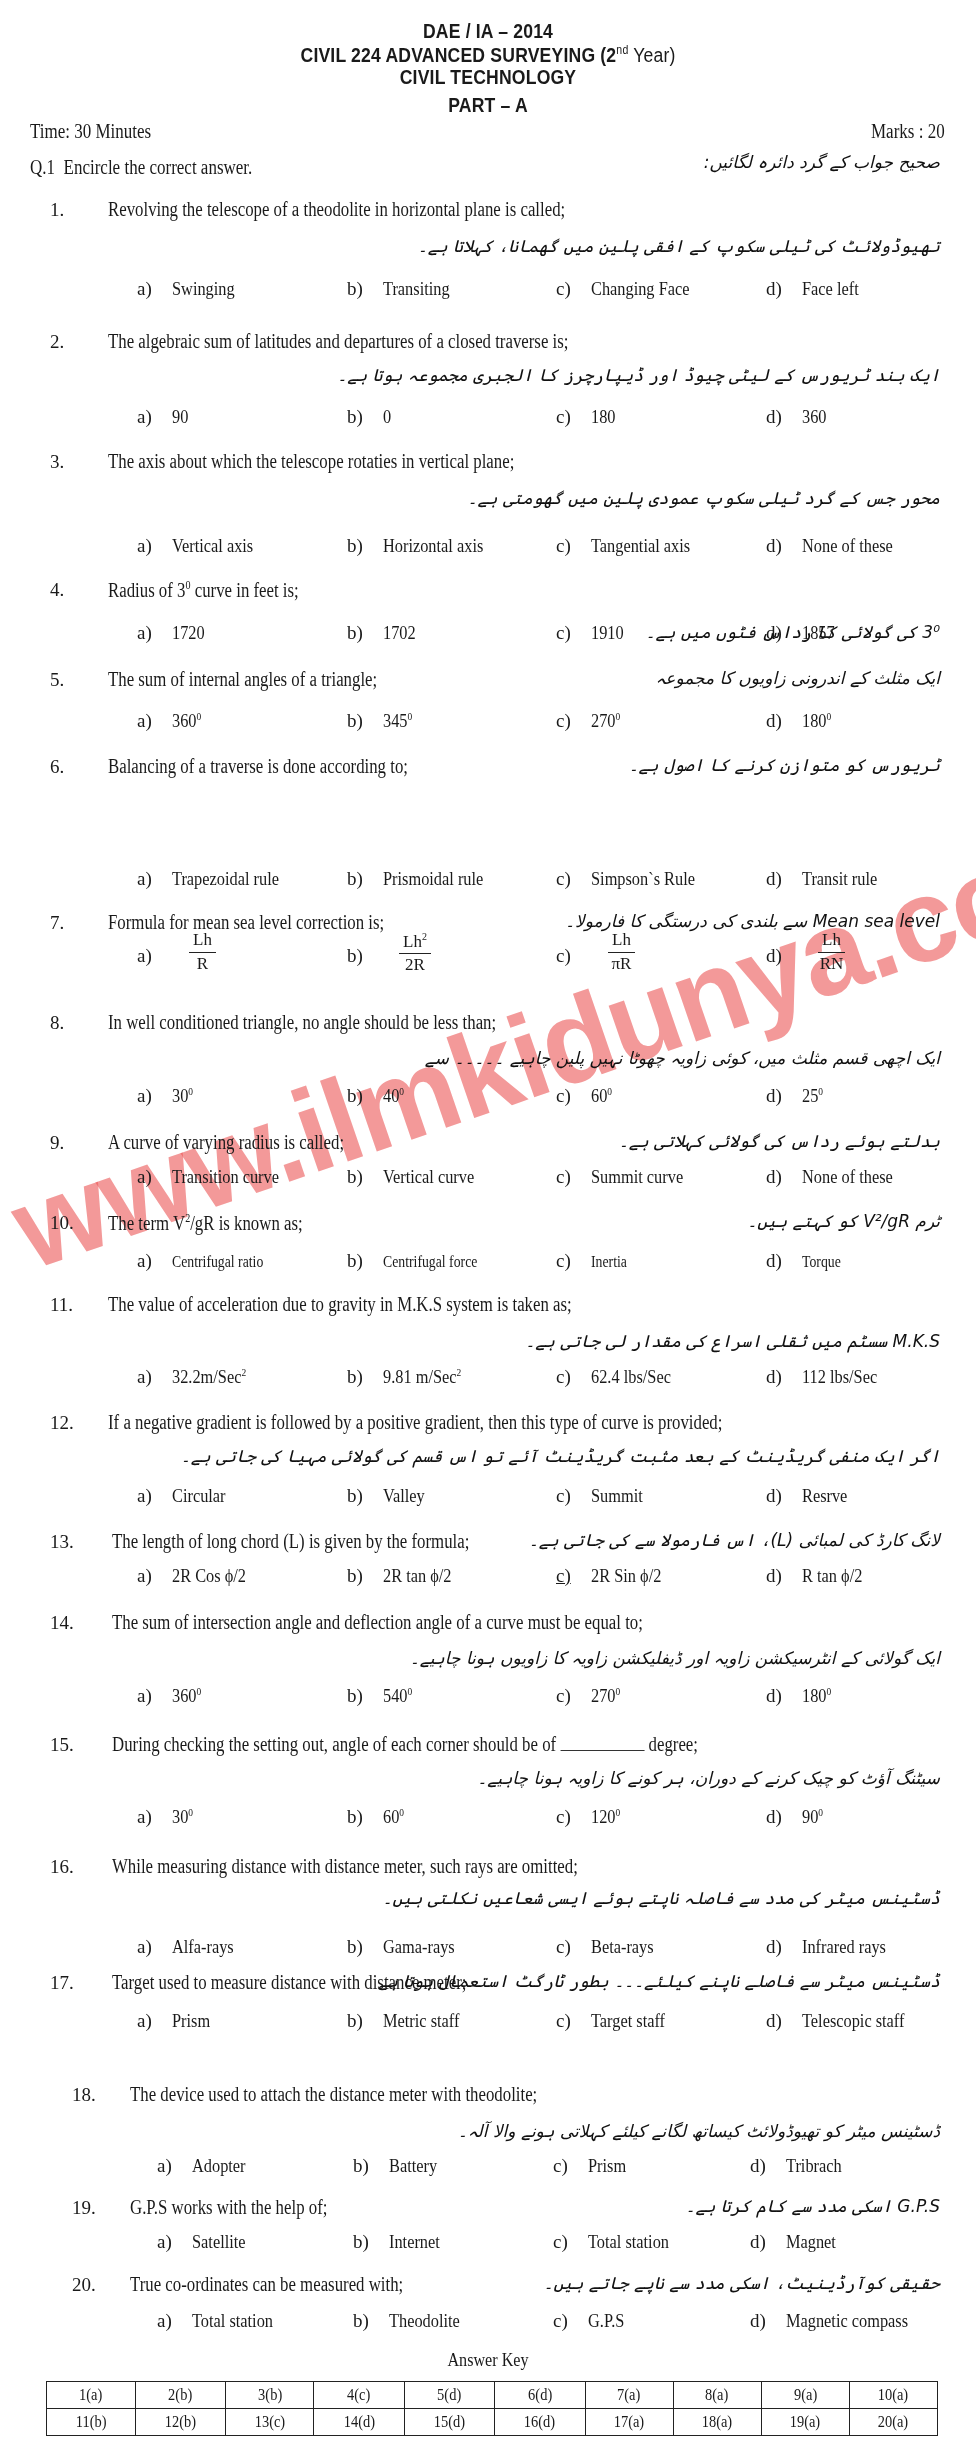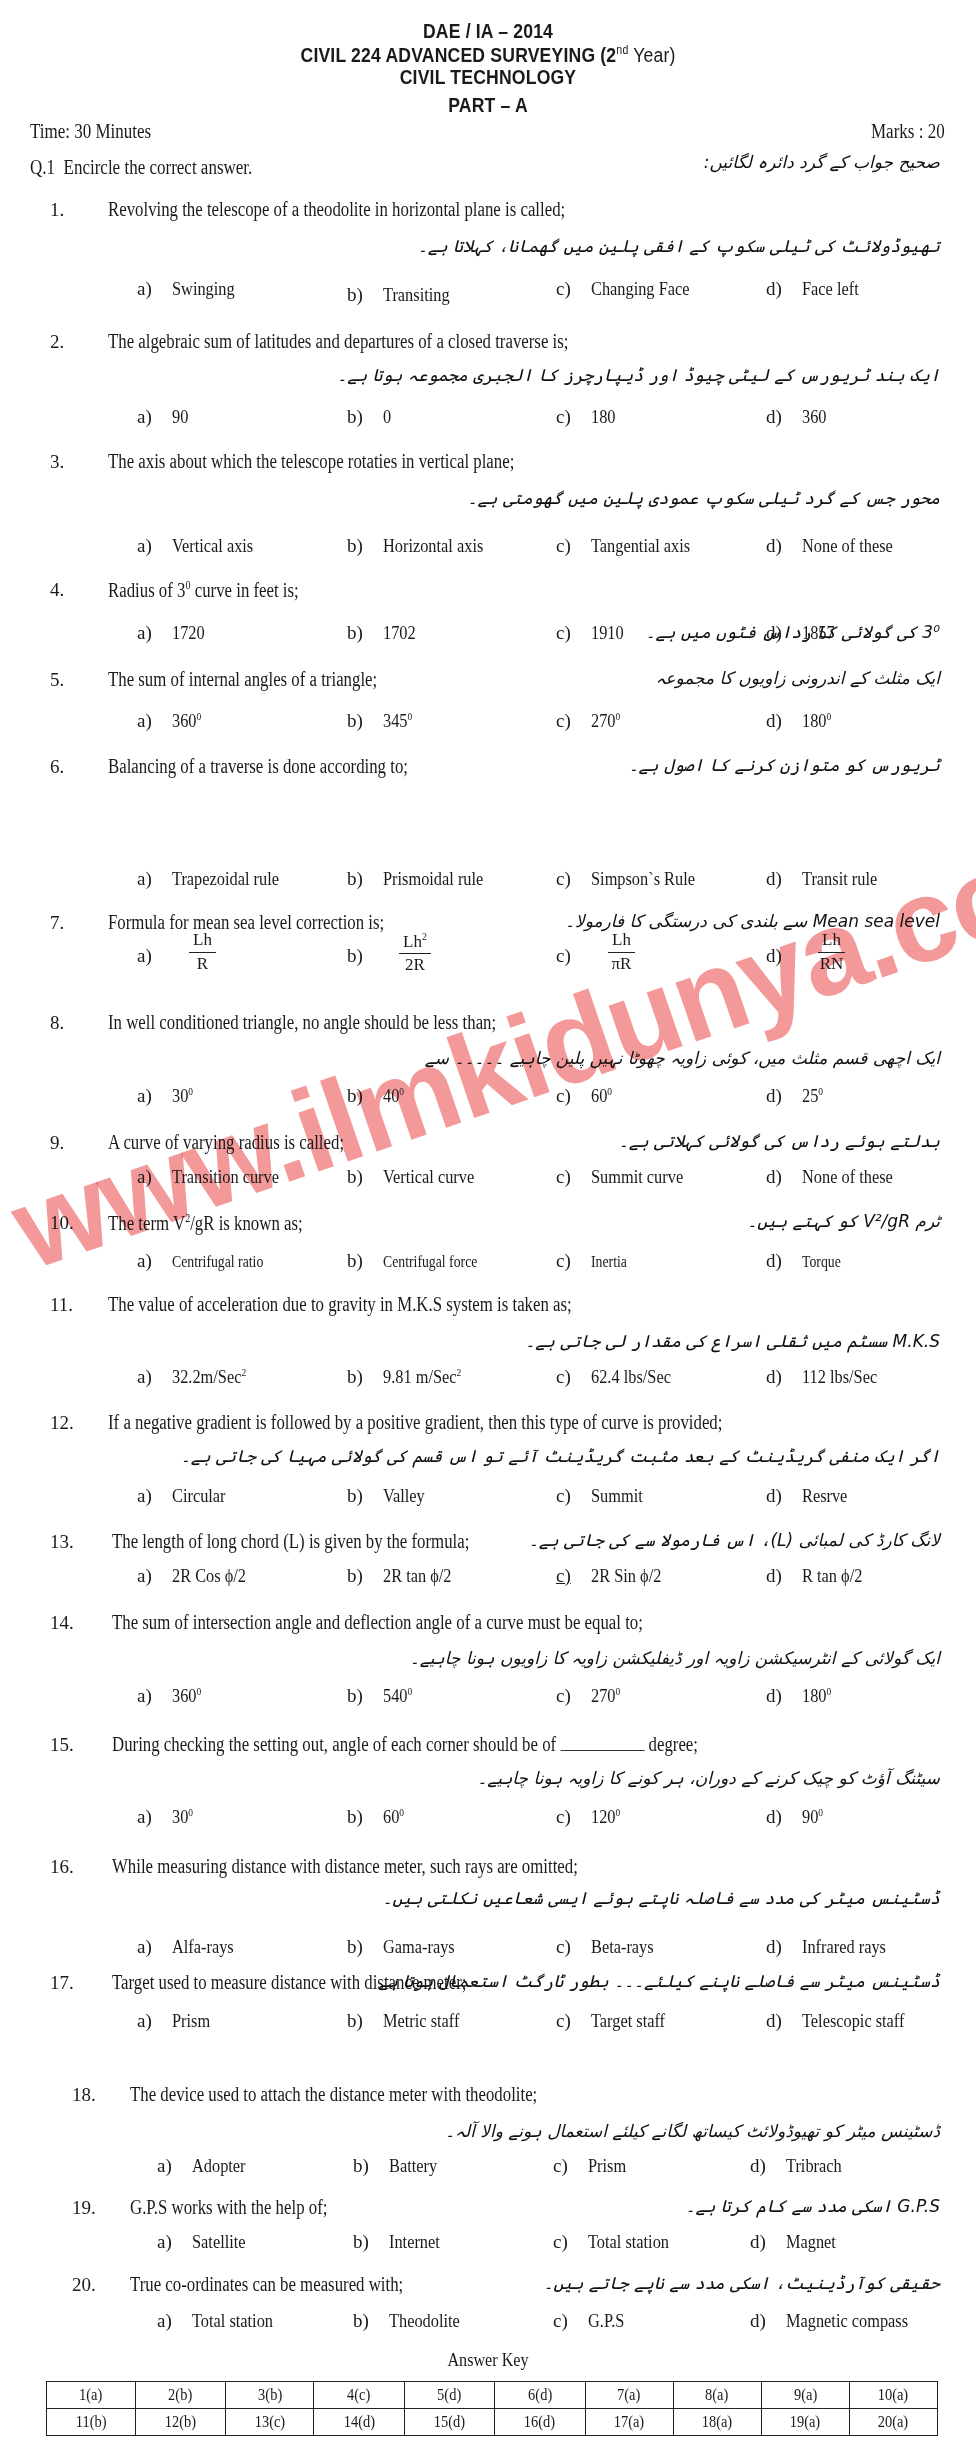--- a/index.html
+++ b/index.html
@@ -52,21 +52,21 @@
 <div class="abs urdu" style="right:36px; top:152px;">صحیح جواب کے گرد دائرہ لگائیں:</div>
 
 <div class="watermark">www.ilmkidunya.com</div>
 
 <div id="questions">
     <div>
       <div class="abs qnum" style="left: 50px; top: 199px;">1.</div>
       <div class="abs qtext" style="left: 108px; top: 198px;">Revolving the telescope of a theodolite in horizontal plane is called;</div>
       <div class="abs urdu" style="right: 36px; top: 236px;">تھیوڈولائٹ کی ٹیلی سکوپ کے افقی پلین میں گھمانا، کہلاتا ہے۔</div>
       <div class="abs" style="left: 137px; top: 278px;"><span class="opt-letter">a)</span><span class="opt-text" style="display: inline-block; margin-left: 20px;"><span>Swinging</span></span></div>
-      <div class="abs" style="left: 347px; top: 284px; text-align: right;"><span class="opt-letter">b)</span><span class="opt-text" style="display: inline-block; margin-left: 20px;"><span>Transiting</span></span></div>
+      <div class="abs" style="left: 347px; top: 278px; text-align: right;"><span class="opt-letter">b)</span><span class="opt-text" style="display: inline-block; margin-left: 20px;"><span>Transiting</span></span></div>
       <div class="abs" style="left: 556px; top: 278px;"><span class="opt-letter">c)</span><span class="opt-text" style="display: inline-block; margin-left: 20px;"><span>Changing Face</span></span></div>
       <div class="abs" style="left: 766px; top: 278px;"><span class="opt-letter">d)</span><span class="opt-text" style="display: inline-block; margin-left: 20px;"><span>Face left</span></span></div>
     </div>
     <div>
       <div class="abs qnum" style="left: 50px; top: 331px;">2.</div>
       <div class="abs qtext" style="left: 108px; top: 330px;">The algebraic sum of latitudes and departures of a closed traverse is;</div>
       <div class="abs urdu" style="right: 36px; top: 365px;">ایک بند ٹریورس کے لیٹی چیوڈ اور ڈیپارچرز کا الجبری مجموعہ ہوتا ہے۔</div>
       <div class="abs" style="left: 137px; top: 406px;"><span class="opt-letter">a)</span><span class="opt-text" style="display: inline-block; margin-left: 20px;"><span>90</span></span></div>
       <div class="abs" style="left: 347px; top: 406px;"><span class="opt-letter">b)</span><span class="opt-text" style="display: inline-block; margin-left: 20px;"><span>0</span></span></div>
       <div class="abs" style="left: 556px; top: 406px;"><span class="opt-letter">c)</span><span class="opt-text" style="display: inline-block; margin-left: 20px;"><span>180</span></span></div>
@@ -215,21 +215,21 @@
       <div class="abs qtext" style="left: 112px; top: 1971px;">Target used to measure distance with distance meter;</div>
       <div class="abs urdu" style="right: 36px; top: 1971px;">ڈسٹینس میٹر سے فاصلے ناپنے کیلئے۔۔۔ بطور ٹارگٹ استعمال ہوتا ہے</div>
       <div class="abs" style="left: 137px; top: 2010px;"><span class="opt-letter">a)</span><span class="opt-text" style="display: inline-block; margin-left: 20px;"><span>Prism</span></span></div>
       <div class="abs" style="left: 347px; top: 2010px;"><span class="opt-letter">b)</span><span class="opt-text" style="display: inline-block; margin-left: 20px;"><span>Metric staff</span></span></div>
       <div class="abs" style="left: 556px; top: 2010px;"><span class="opt-letter">c)</span><span class="opt-text" style="display: inline-block; margin-left: 20px;"><span>Target staff</span></span></div>
       <div class="abs" style="left: 766px; top: 2010px;"><span class="opt-letter">d)</span><span class="opt-text" style="display: inline-block; margin-left: 20px;"><span>Telescopic staff</span></span></div>
     </div>
     <div>
       <div class="abs qnum" style="left: 72px; top: 2084px;">18.</div>
       <div class="abs qtext" style="left: 130px; top: 2083px;">The device used to attach the distance meter with theodolite;</div>
-      <div class="abs urdu" style="right: 36px; top: 2121px;">ڈسٹینس میٹر کو تھیوڈولائٹ کیساتھ لگانے کیلئے استعمال ہونے والا آلہ۔</div>
+      <div class="abs urdu" style="right: 36px; top: 2121px;">ڈسٹینس میٹر کو تھیوڈولائٹ کیساتھ لگانے کیلئے کہلاتی ہونے والا آلہ۔</div>
       <div class="abs" style="left: 157px; top: 2155px;"><span class="opt-letter">a)</span><span class="opt-text" style="display: inline-block; margin-left: 20px;"><span>Adopter</span></span></div>
       <div class="abs" style="left: 353px; top: 2155px;"><span class="opt-letter">b)</span><span class="opt-text" style="display: inline-block; margin-left: 20px;"><span>Battery</span></span></div>
       <div class="abs" style="left: 553px; top: 2155px;"><span class="opt-letter">c)</span><span class="opt-text" style="display: inline-block; margin-left: 20px;"><span>Prism</span></span></div>
       <div class="abs" style="left: 750px; top: 2155px;"><span class="opt-letter">d)</span><span class="opt-text" style="display: inline-block; margin-left: 20px;"><span>Tribrach</span></span></div>
     </div>
     <div>
       <div class="abs qnum" style="left: 72px; top: 2197px;">19.</div>
       <div class="abs qtext" style="left: 130px; top: 2196px;">G.P.S works with the help of;</div>
       <div class="abs urdu" style="right: 36px; top: 2196px;">G.P.S اسکی مدد سے کام کرتا ہے۔</div>
       <div class="abs" style="left: 157px; top: 2231px;"><span class="opt-letter">a)</span><span class="opt-text" style="display: inline-block; margin-left: 20px;"><span>Satellite</span></span></div>

